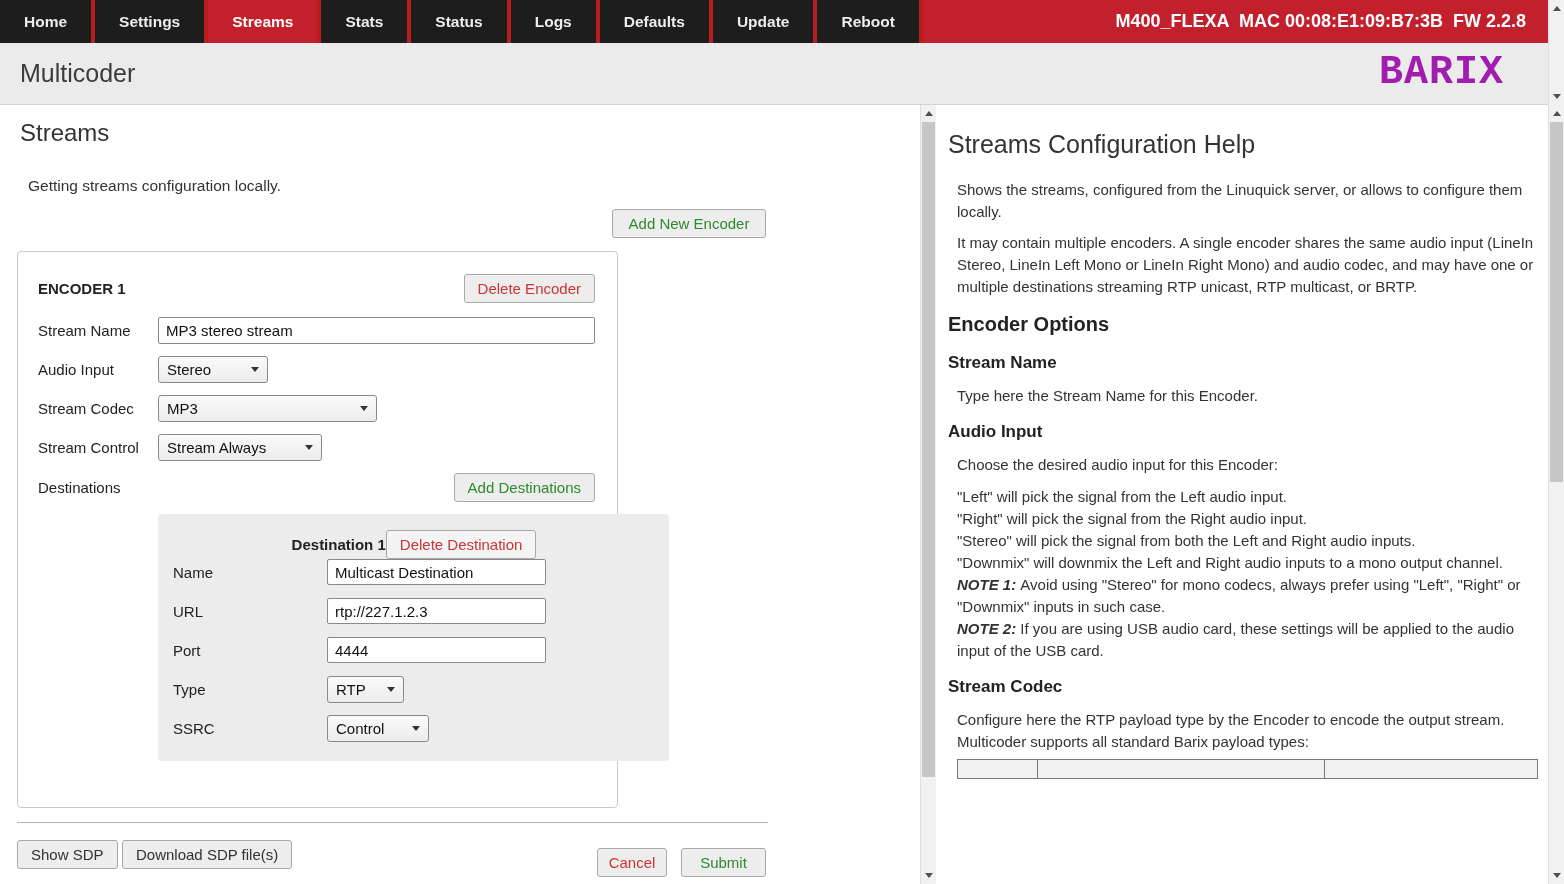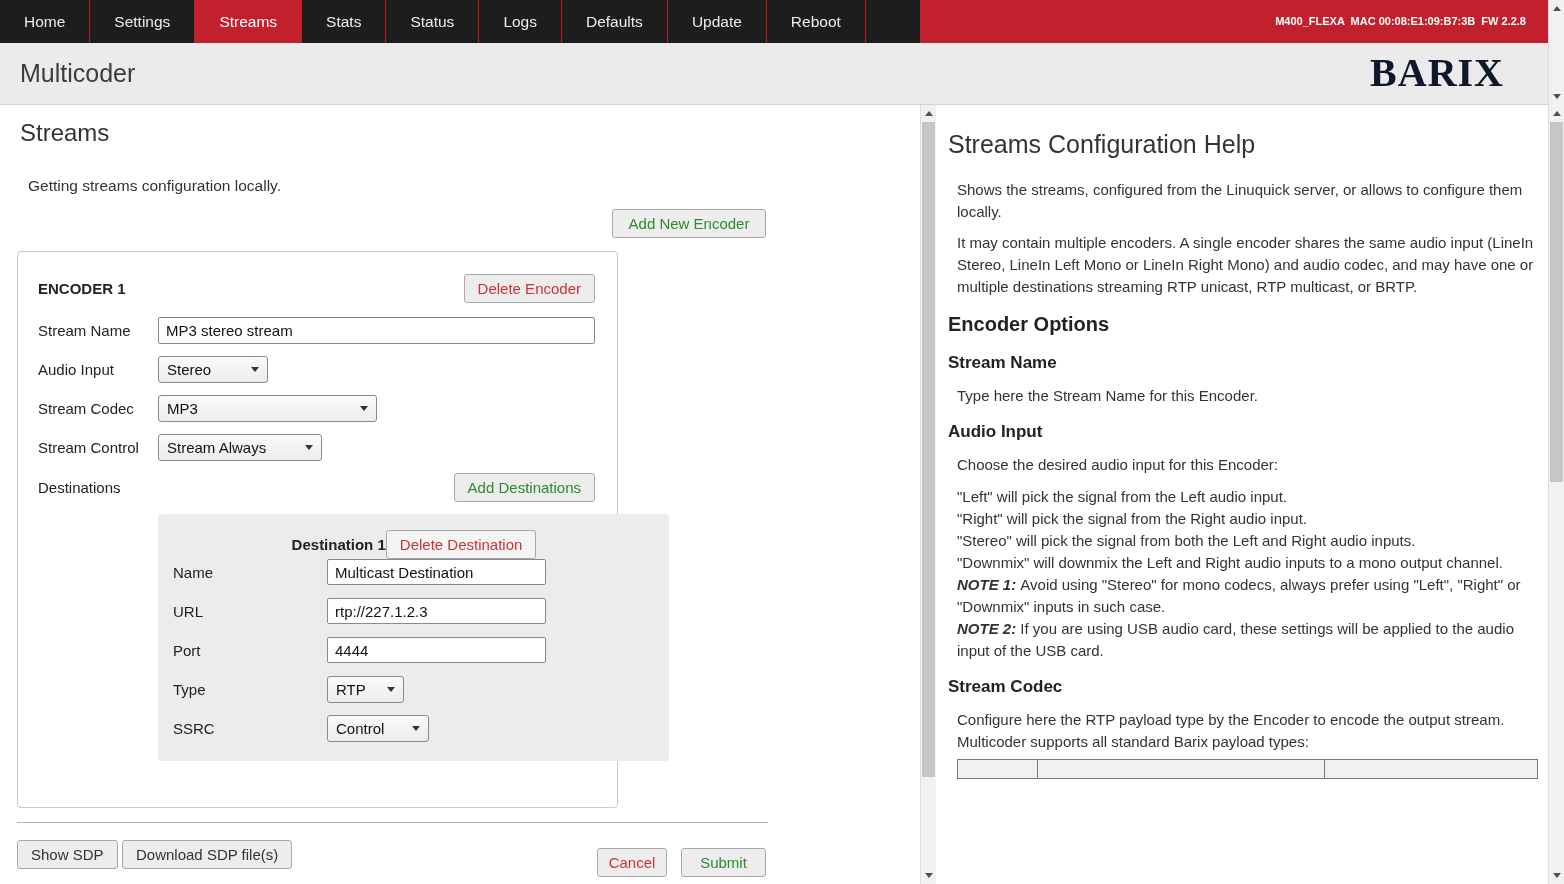--- a/index.html
+++ b/index.html
@@ -7,29 +7,29 @@
   body {
     position: relative; overflow: hidden; background: #fff;
     font-family: "Liberation Sans", "DejaVu Sans", sans-serif; color: #333;
   }
 
   
   .header-frame { position: absolute; left: 0; top: 0; width: 1548px; height: 105px; }
   .nav { display: flex; height: 43px; background: #1d1d1d; }
   .nav-tabs { display: flex; }
   .nav-tab { padding: 0 24px; line-height: 43px; color: #ededed; font-size: 15.5px;
-             font-weight: 400; border-right: 1px solid #b91c1c; cursor: pointer; white-space: nowrap; }
+             font-weight: 700; border-right: 4px solid #b91c1c; cursor: pointer; white-space: nowrap; }
   .nav-tab.active { background: var(--red); color: #fff; }
   .nav-fill { flex: 1; background: #1d1d1d; }
   .device-info { width: 628px; background: var(--red); color: #fff; line-height: 43px;
-                 text-align: right; padding-right: 22px; font-size: 11px; font-weight: 600; white-space: pre; }
+                 text-align: right; padding-right: 22px; font-size: 18px; font-weight: 600; white-space: pre; }
   .page-header { height: 62px; background: #ebebeb; border-bottom: 1px solid #d2d2d2; position: relative; }
   .page-title { position: absolute; left: 20px; top: 0; line-height: 60px; font-size: 25px; color: #3c3c3c; }
   .brand { position: absolute; right: 44px; top: 0; line-height: 60px; font-size: 40px;
-           font-weight: 800; letter-spacing: 1px; color: #0f172a; font-family: Liberation Serif, serif; }
+           font-weight: 800; letter-spacing: 1px; color: #a21caf; font-family: Liberation Mono, monospace; }
 
   
   .left-frame { position: absolute; left: 0; top: 105px; width: 920px; height: 779px; background: #fff; overflow: hidden; }
   .h2 { position: absolute; left: 20px; top: 14px; font-size: 24px; color: #333; }
   .status { position: absolute; left: 28px; top: 72px; font-size: 15.5px; }
 
   .btn { display: inline-flex; align-items: center; justify-content: center; background: #ededed;
          border: 1px solid #a9a9a9; border-radius: 3px; font-size: 15px; font-family: inherit;
          color: #333; padding: 0 13px; height: 29px; cursor: pointer; white-space: nowrap; }
   .btn-green { color: var(--green); }

